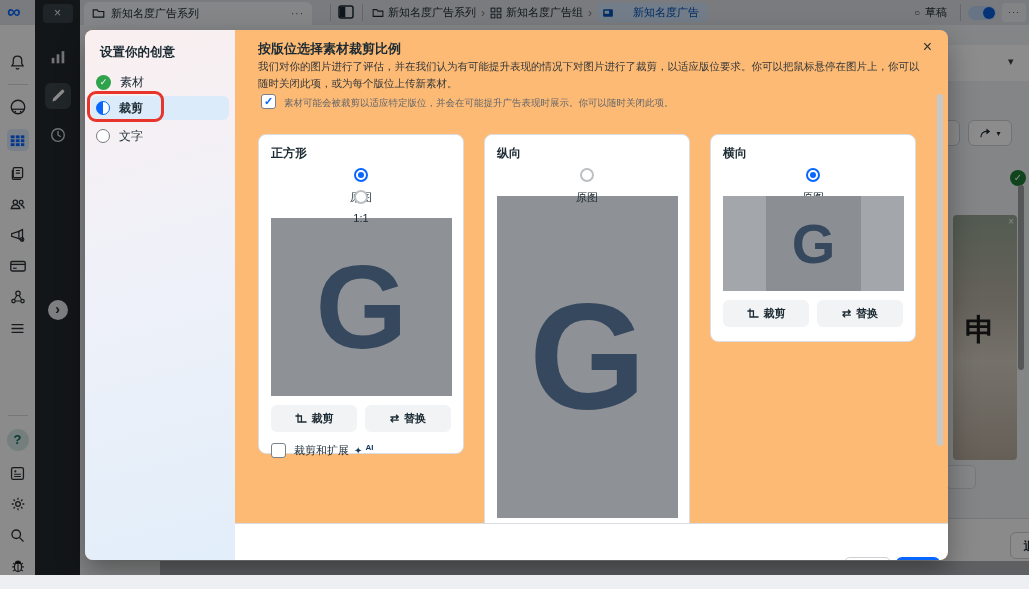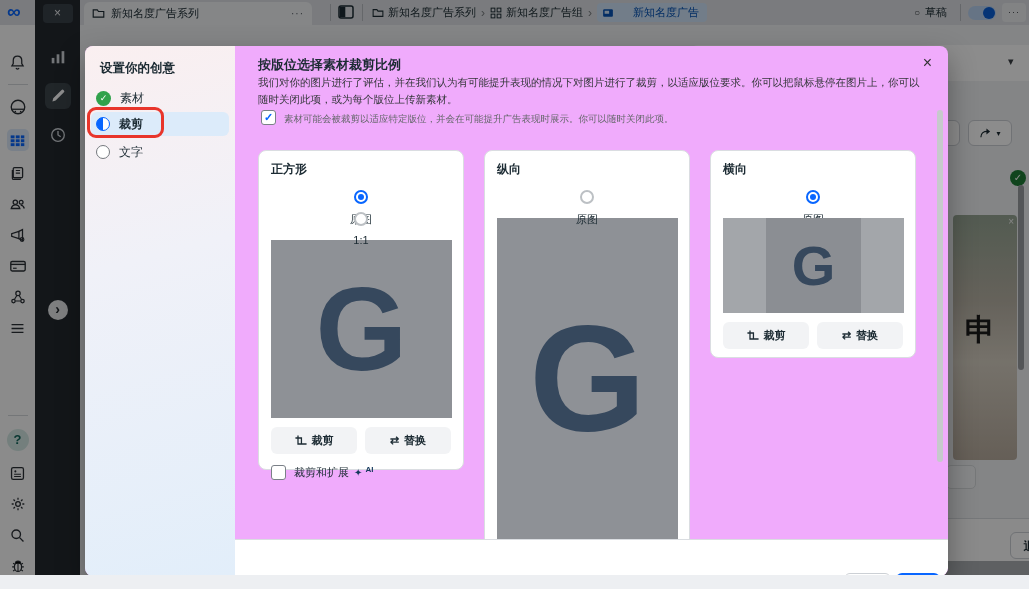--- a/index.html
+++ b/index.html
@@ -52,21 +52,21 @@
   .bg-chip { position:absolute; left:866px; top:440px; width:30px; height:24px; background:#F5F6F7; border:1px solid #d7dadd; border-radius:5px; }
   .bg-scroll { position:absolute; left:938px; top:160px; width:6px; height:185px; background:#9a9da1; border-radius:3px; }
   .bg-footer { position:absolute; left:80px; top:493px; width:949px; height:43px; background:#FBFBFC; border-top:1px solid #d8dbdf; }
   .bg-footer-btn { position:absolute; top:13px; height:27px; border-radius:6px; font-size:11.5px; font-weight:bold; text-align:center; line-height:27px; }
   .discard-btn { left:850px; width:50px; background:#fff; border:1px solid #ccd0d5; color:#1C2B33; }
   .bg-strip { position:absolute; left:80px; top:536px; width:949px; height:39px; background:#ACAFB3; }
 
   .overlay { position:absolute; left:0; top:0; width:1029px; height:575px; background:rgba(0,0,0,0.45); }
 
   
-  .modal { position:absolute; left:85px; top:46px; width:863px; height:530px; background:#f0abfc; border-radius:8px; box-shadow:0 12px 28px rgba(0,0,0,0.35); }
+  .modal { position:absolute; left:85px; top:30px; width:863px; height:530px; background:#fdba74; border-radius:8px; box-shadow:0 12px 28px rgba(0,0,0,0.35); }
   .modal-side { position:absolute; left:0; top:0; width:150px; height:530px; border-radius:8px 0 0 8px; background:linear-gradient(165deg,#FAEFF0 0%,#F0F1F8 40%,#E2EEFA 100%); }
   .side-title { position:absolute; left:15px; top:14px; font-size:12.5px; font-weight:bold; color:#1C2B33; }
   .step { position:absolute; left:6px; width:138px; height:24px; display:flex; align-items:center; gap:9px; padding-left:5px; font-size:12px; color:#1C2B33; border-radius:6px; }
   .step-0 { top:40px; } .step-1 { top:66px; } .step-2 { top:94px; }
   .step.current { background:#DCEBFA; font-weight:bold; }
   .step-done-circ { width:15px; height:15px; border-radius:50%; background:#31A24C; color:#fff; font-size:9px; text-align:center; line-height:15px; flex:0 0 auto; }
   .step-half-circ { width:14px; height:14px; border-radius:50%; border:1.5px solid #0866FF; background:linear-gradient(90deg,#0866FF 0 50%,#fff 50% 100%); flex:0 0 auto; }
   .step-todo-circ { width:14px; height:14px; border-radius:50%; border:1.5px solid #75797e; background:#fff; flex:0 0 auto; }
   .red-annotation { position:absolute; left:2px; top:61px; width:77px; height:31px; border:3px solid #E8352B; border-radius:9px; pointer-events:none; }
 
@@ -74,21 +74,21 @@
   .m-title { position:absolute; left:23px; top:10px; font-size:13px; font-weight:bold; color:#1C2B33; }
   .m-desc { position:absolute; left:23px; top:28px; width:668px; font-size:10.5px; line-height:1.6; color:#333639; }
   .m-close { position:absolute; right:16px; top:8px; font-size:16px; color:#333; cursor:pointer; }
   .flex-row { position:absolute; left:26px; top:64px; display:flex; gap:8px; align-items:flex-start; }
   .cb { width:15px; height:15px; border:1.5px solid #7a8087; border-radius:3px; background:#fff; color:#0866FF; font-size:11px; font-weight:bold; text-align:center; line-height:13px; flex:0 0 auto; }
   .flex-label { font-size:11px; color:#1C2B33; }
   .flex-sub { font-size:9.5px; color:#65676B; margin-top:3px; }
 
   .card { position:absolute; top:104px; width:206px; background:#fff; border:1px solid #DADDE1; border-radius:8px; padding:10px 12px; }
   .card-0 { left:23px; height:320px; } .card-1 { left:249px; height:420px; } .card-2 { left:475px; height:208px; }
-  .card-title { font-size:12px; font-weight:bold; color:#1C2B33; margin-bottom:12px; }
+  .card-title { font-size:12px; font-weight:bold; color:#1C2B33; margin-bottom:6px; }
   .radio-row { display:flex; align-items:center; gap:8px; height:22px;flex-direction:column; }
   .radio { width:14px; height:14px; border-radius:50%; border:2px solid #BCC0C4; background:#fff; position:relative; flex:0 0 auto; }
   .radio.selected { border-color:#0866FF; }
   .radio.selected::after { content:""; position:absolute; left:2px; top:2px; width:6px; height:6px; border-radius:50%; background:#0866FF; }
   .radio-label { font-size:11px; color:#1C2B33; }
   .ph-img { margin-top:6px; background:#8E9196; display:flex; align-items:center; justify-content:center; overflow:hidden; }
   .g-letter { font-weight:bold; color:#36485D; font-family:"Liberation Sans",sans-serif; }
   .img-sq { width:181px; height:178px; } .img-sq .g-letter { font-size:118px; }
   .img-tall { width:181px; height:322px; } .img-tall .g-letter { font-size:150px; }
   .img-wide { width:181px; height:95px; background:none; display:flex; }

